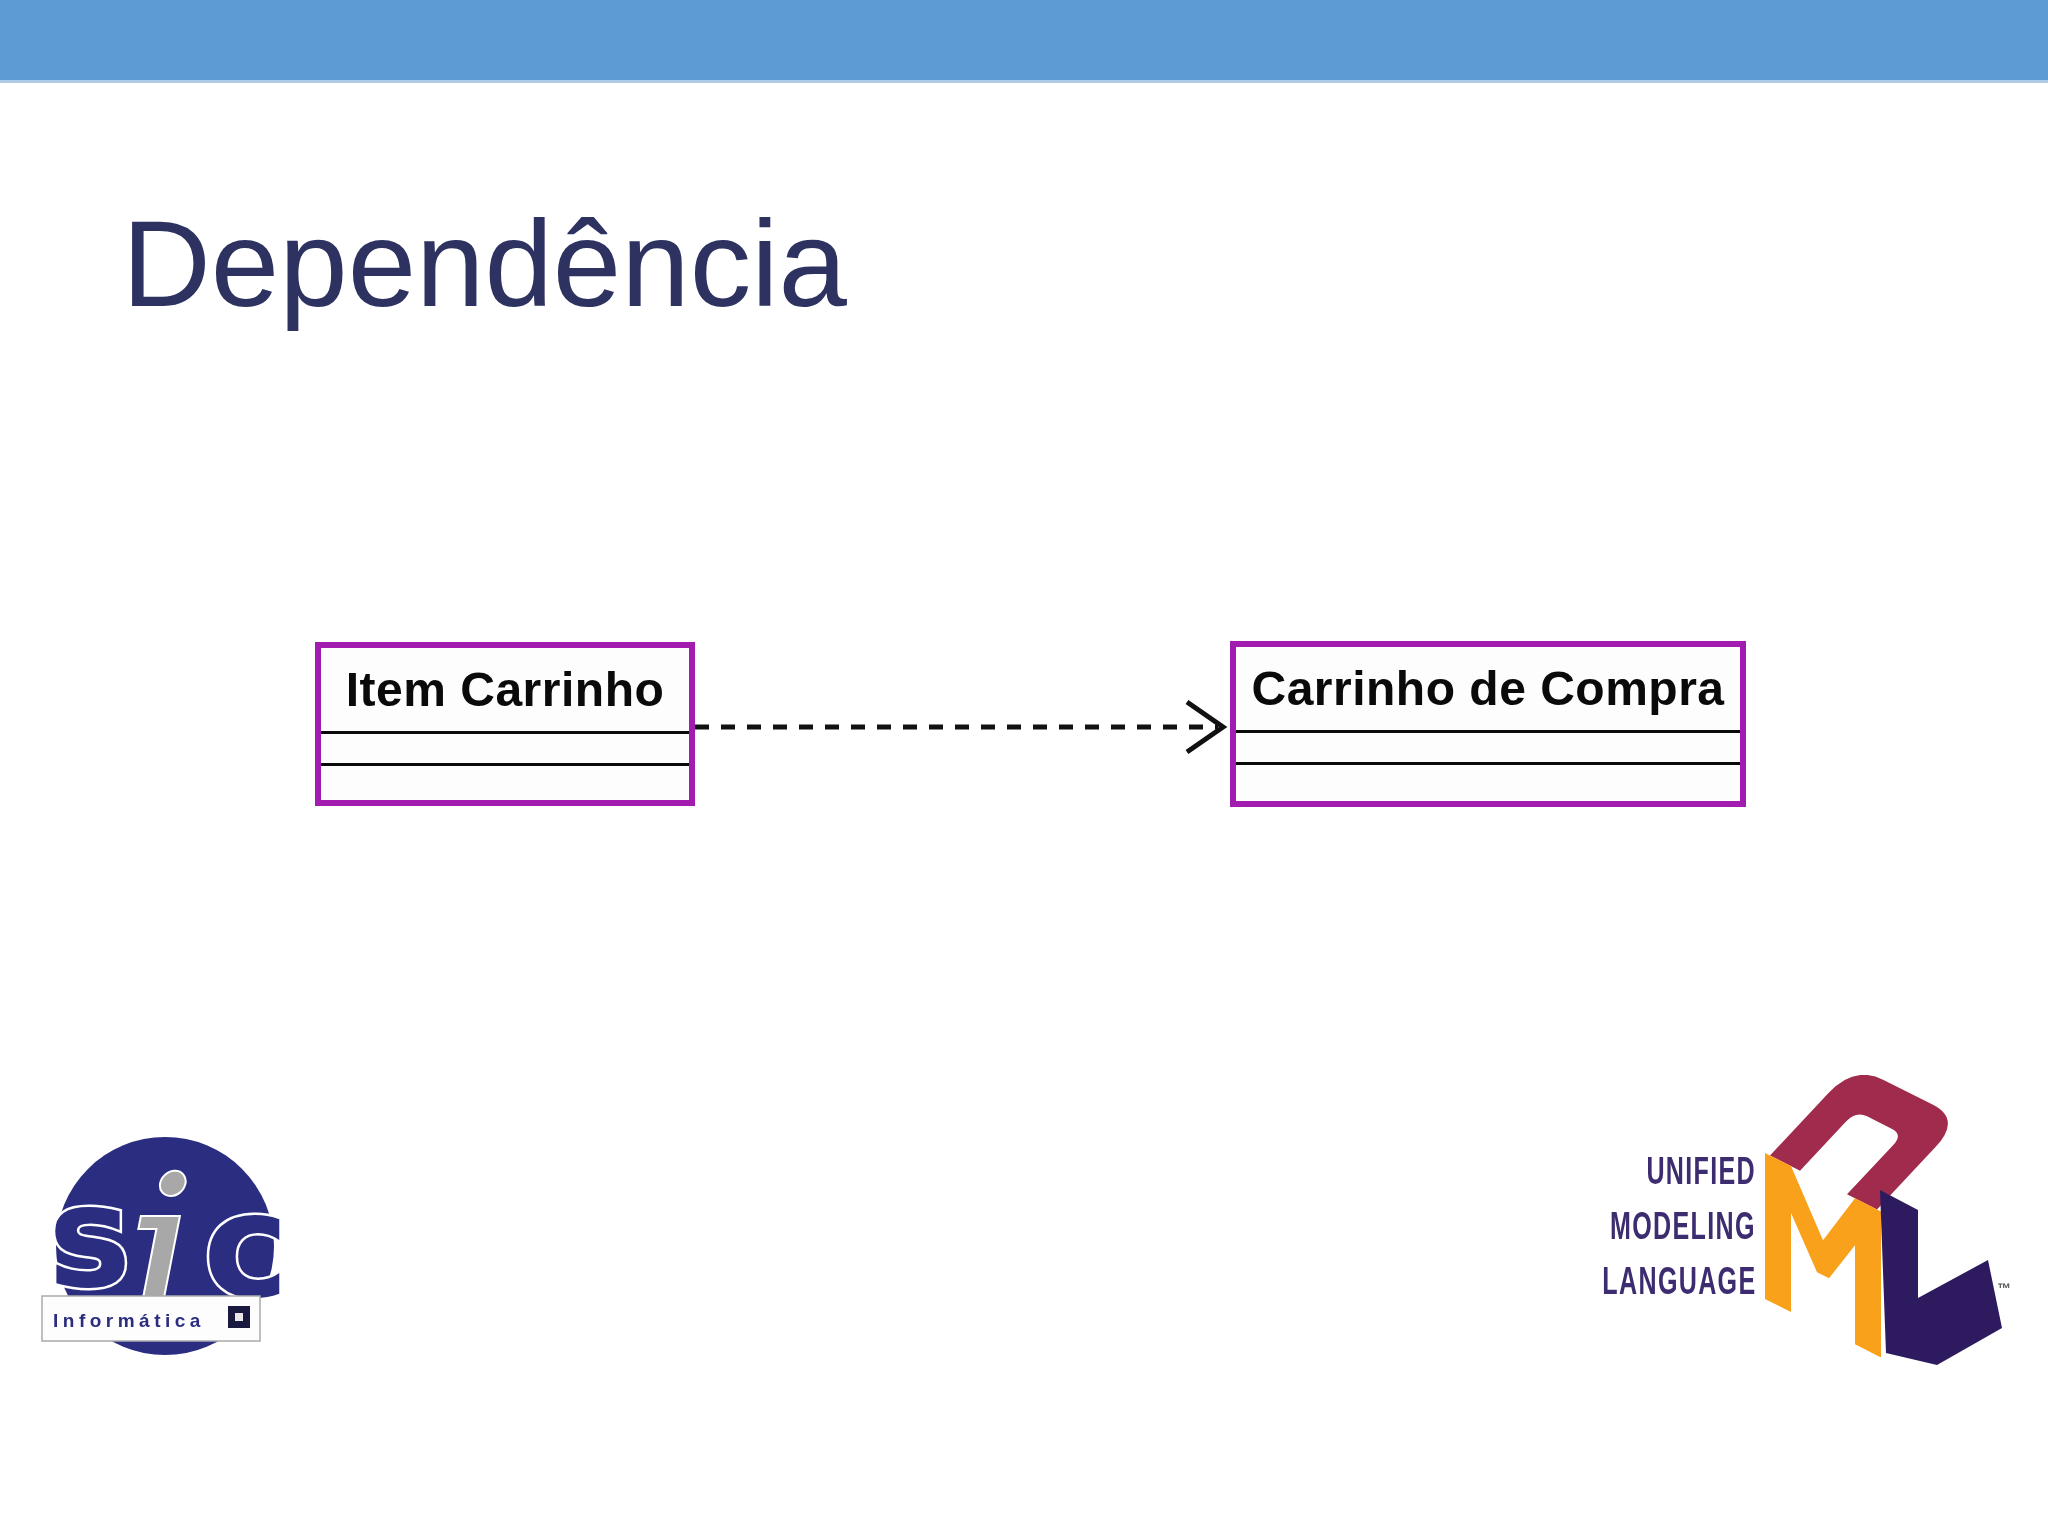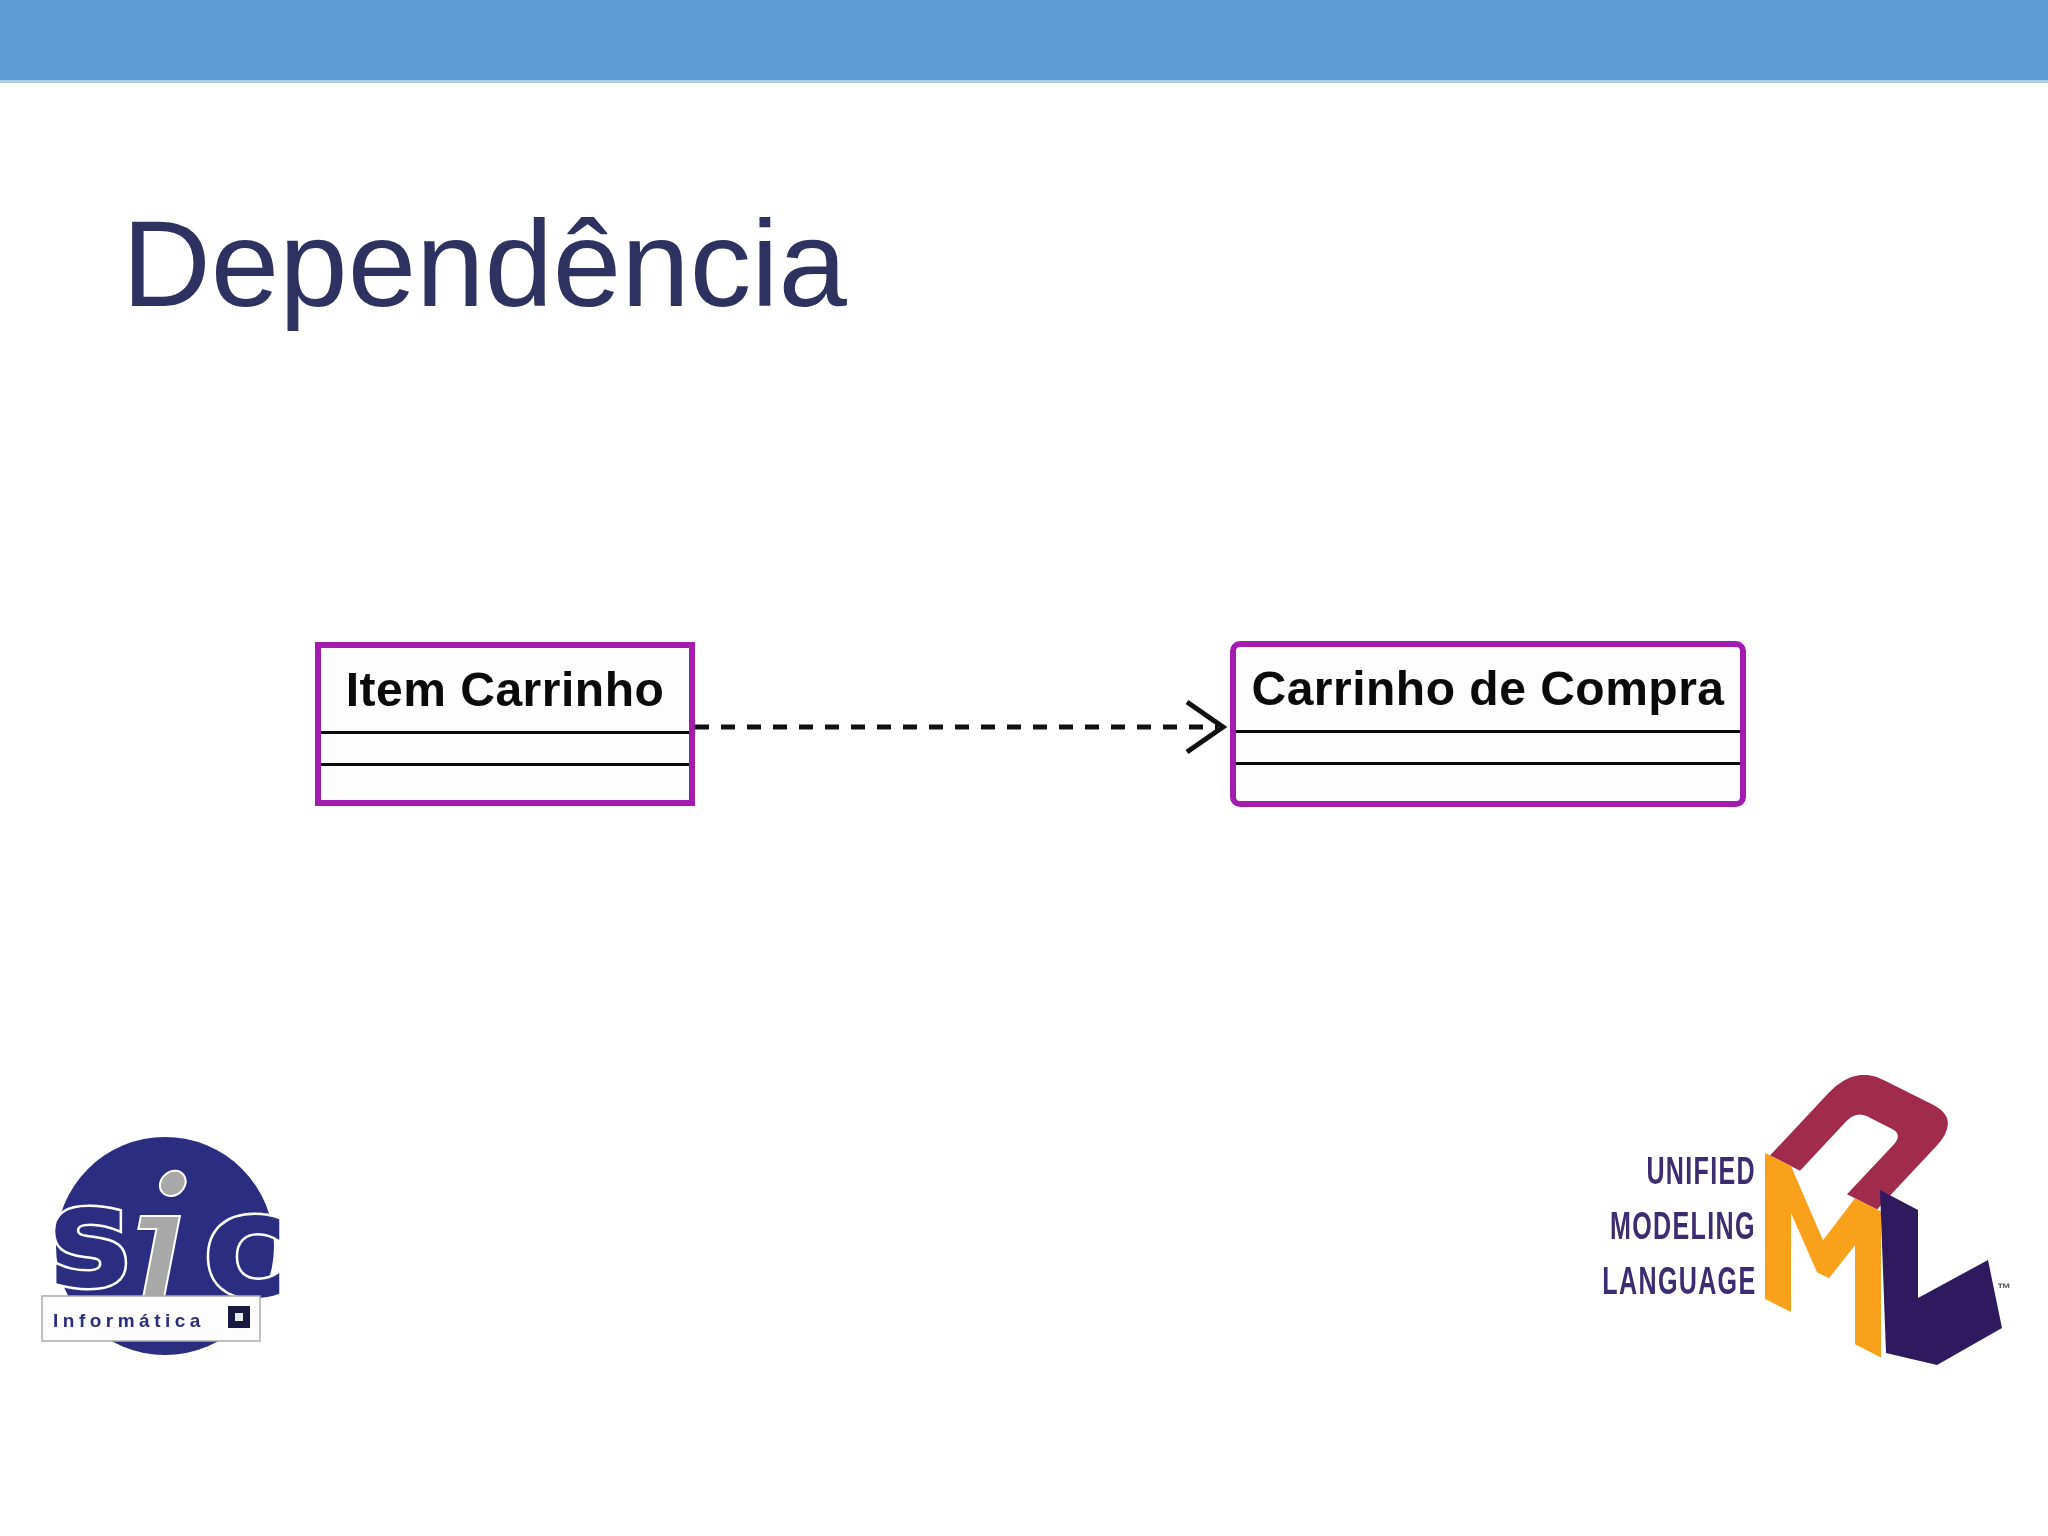--- a/index.html
+++ b/index.html
@@ -13,21 +13,21 @@
   }
   .slide-title{
     position:absolute;left:122px;top:180px;
     font-size:123px;line-height:1.1;color:#2E3261;letter-spacing:0px;white-space:nowrap;margin-top:16px;
   }
   .uml-class{
     position:absolute;border:6px solid #a21caf;background:#FDFDFE;
     box-sizing:border-box;display:flex;flex-direction:column;
   }
   .uml-class.left{left:315px;top:642px;width:380px;height:164px;}
-  .uml-class.right{left:1230px;top:641px;width:516px;height:166px;border-radius:10px;}
+  .uml-class.right{left:1230px;top:641px;width:516px;height:166px;}
   .uml-class-title{
     height:83px;display:flex;align-items:center;justify-content:center;
     font-weight:bold;font-size:48px;color:#0A0A0A;white-space:nowrap;letter-spacing:0.5px;
   }
   .uml-class-attrs{height:32px;border-top:3px solid #0A0A0A;box-sizing:border-box;}
   .uml-class-ops{flex:1;border-top:3px solid #0A0A0A;box-sizing:border-box;}
   .arrow-svg{position:absolute;left:690px;top:690px;}
   .sic-svg{position:absolute;left:40px;top:1118px;}
   .uml-cube-svg{position:absolute;left:1755px;top:1075px;}
   .uml-word{

